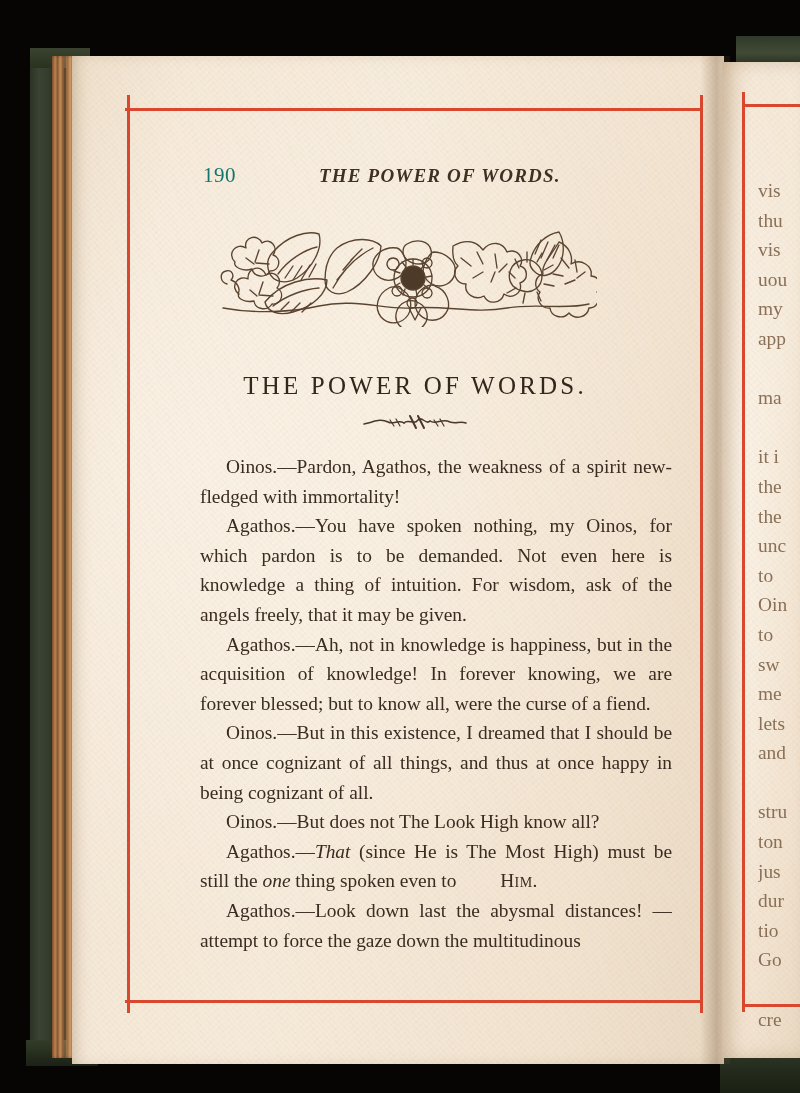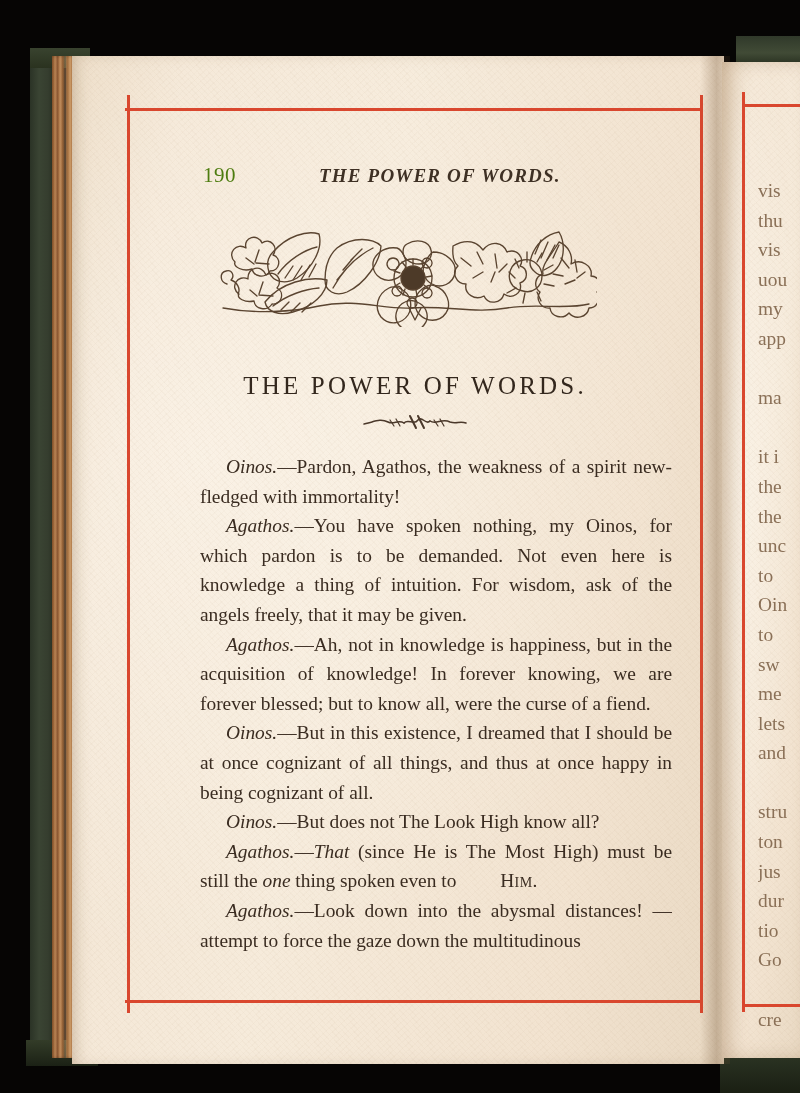--- a/index.html
+++ b/index.html
@@ -115,21 +115,21 @@
   #rule-bottom-r { left:742px; top:1004px; width:58px;  height:3px; background:#d9472e; position:absolute;}
 
   #running-head {
     position:absolute;
     left:127px; top:163px;
     width: 573px;
     height: 30px;
   }
   #folio {
     position:absolute; left:76px; top:0;
-    font-size:21px; letter-spacing:.5px; color:#4d7c0f;
+    font-size:21px; letter-spacing:.5px; color:#0f766e;
   }
   #head-title {
     position:absolute; left:192px; top:2px;
     font-style: italic;
     font-weight: 700;
     font-size:19px;
     letter-spacing:1.2px;
     color:#3e3024;
   }
 
@@ -160,21 +160,21 @@
   #bodytext {
     position:absolute;
     left:200px; top:452px;
     width:472px;
     font-size:19.4px;
     line-height:29.6px;
     color:#3a2c21;
     text-align: justify;
   }
   #bodytext p { margin:0; text-indent: 26px; }
-  #bodytext .spk { font-style: italic; }
+  #bodytext .spk { }
   #bodytext .em  { font-style: italic; }
   .sc { font-variant: small-caps; letter-spacing:.4px;margin-left:39px; }
 
   
   #right-col {
     position:absolute;
     left:758px; top:176px;
     width:48px;
     font-size:19.4px;
     line-height:29.6px;
@@ -280,21 +280,21 @@
 
     <p><span class="spk">Agathos.</span><span>—</span><span>Ah, not in knowledge is happiness, but in the acquisition of knowledge!  In forever knowing, we are forever blessed; but to know all, were the curse of a fiend.</span></p>
 
     <p><span class="spk">Oinos.</span><span>—</span><span>But in this existence, I dreamed that I should be at once cognizant of all things, and thus at once happy in being cognizant of all.</span></p>
 
     <p><span class="spk">Oinos.</span><span>—</span><span>But does not The Look High know all?</span></p>
 
     <p><span class="spk">Agathos.</span><span>—</span><span class="em">That</span><span> (since He is The Most High) must be still the </span><span class="em">one</span><span> thing spoken even to </span><span class="sc">Him</span><span>.</span></p>
 
 
-    <p><span class="spk">Agathos.</span><span>—</span><span>Look down into the abysmal distances! —attempt to force the gaze down the multitudinous</span></p>
+    <p><span class="spk">Agathos.</span><span>—</span><span>Look down last the abysmal distances! —attempt to force the gaze down the multitudinous</span></p>
   </div>
 
   <div class="gutter-shadow"></div>
   <div class="page" id="page-right"></div>
   <div id="rule-top-r"></div>
   <div id="rule-left-r"></div>
   <div id="rule-bottom-r"></div>
 
   <div id="right-col">
       <div>vis</div>

